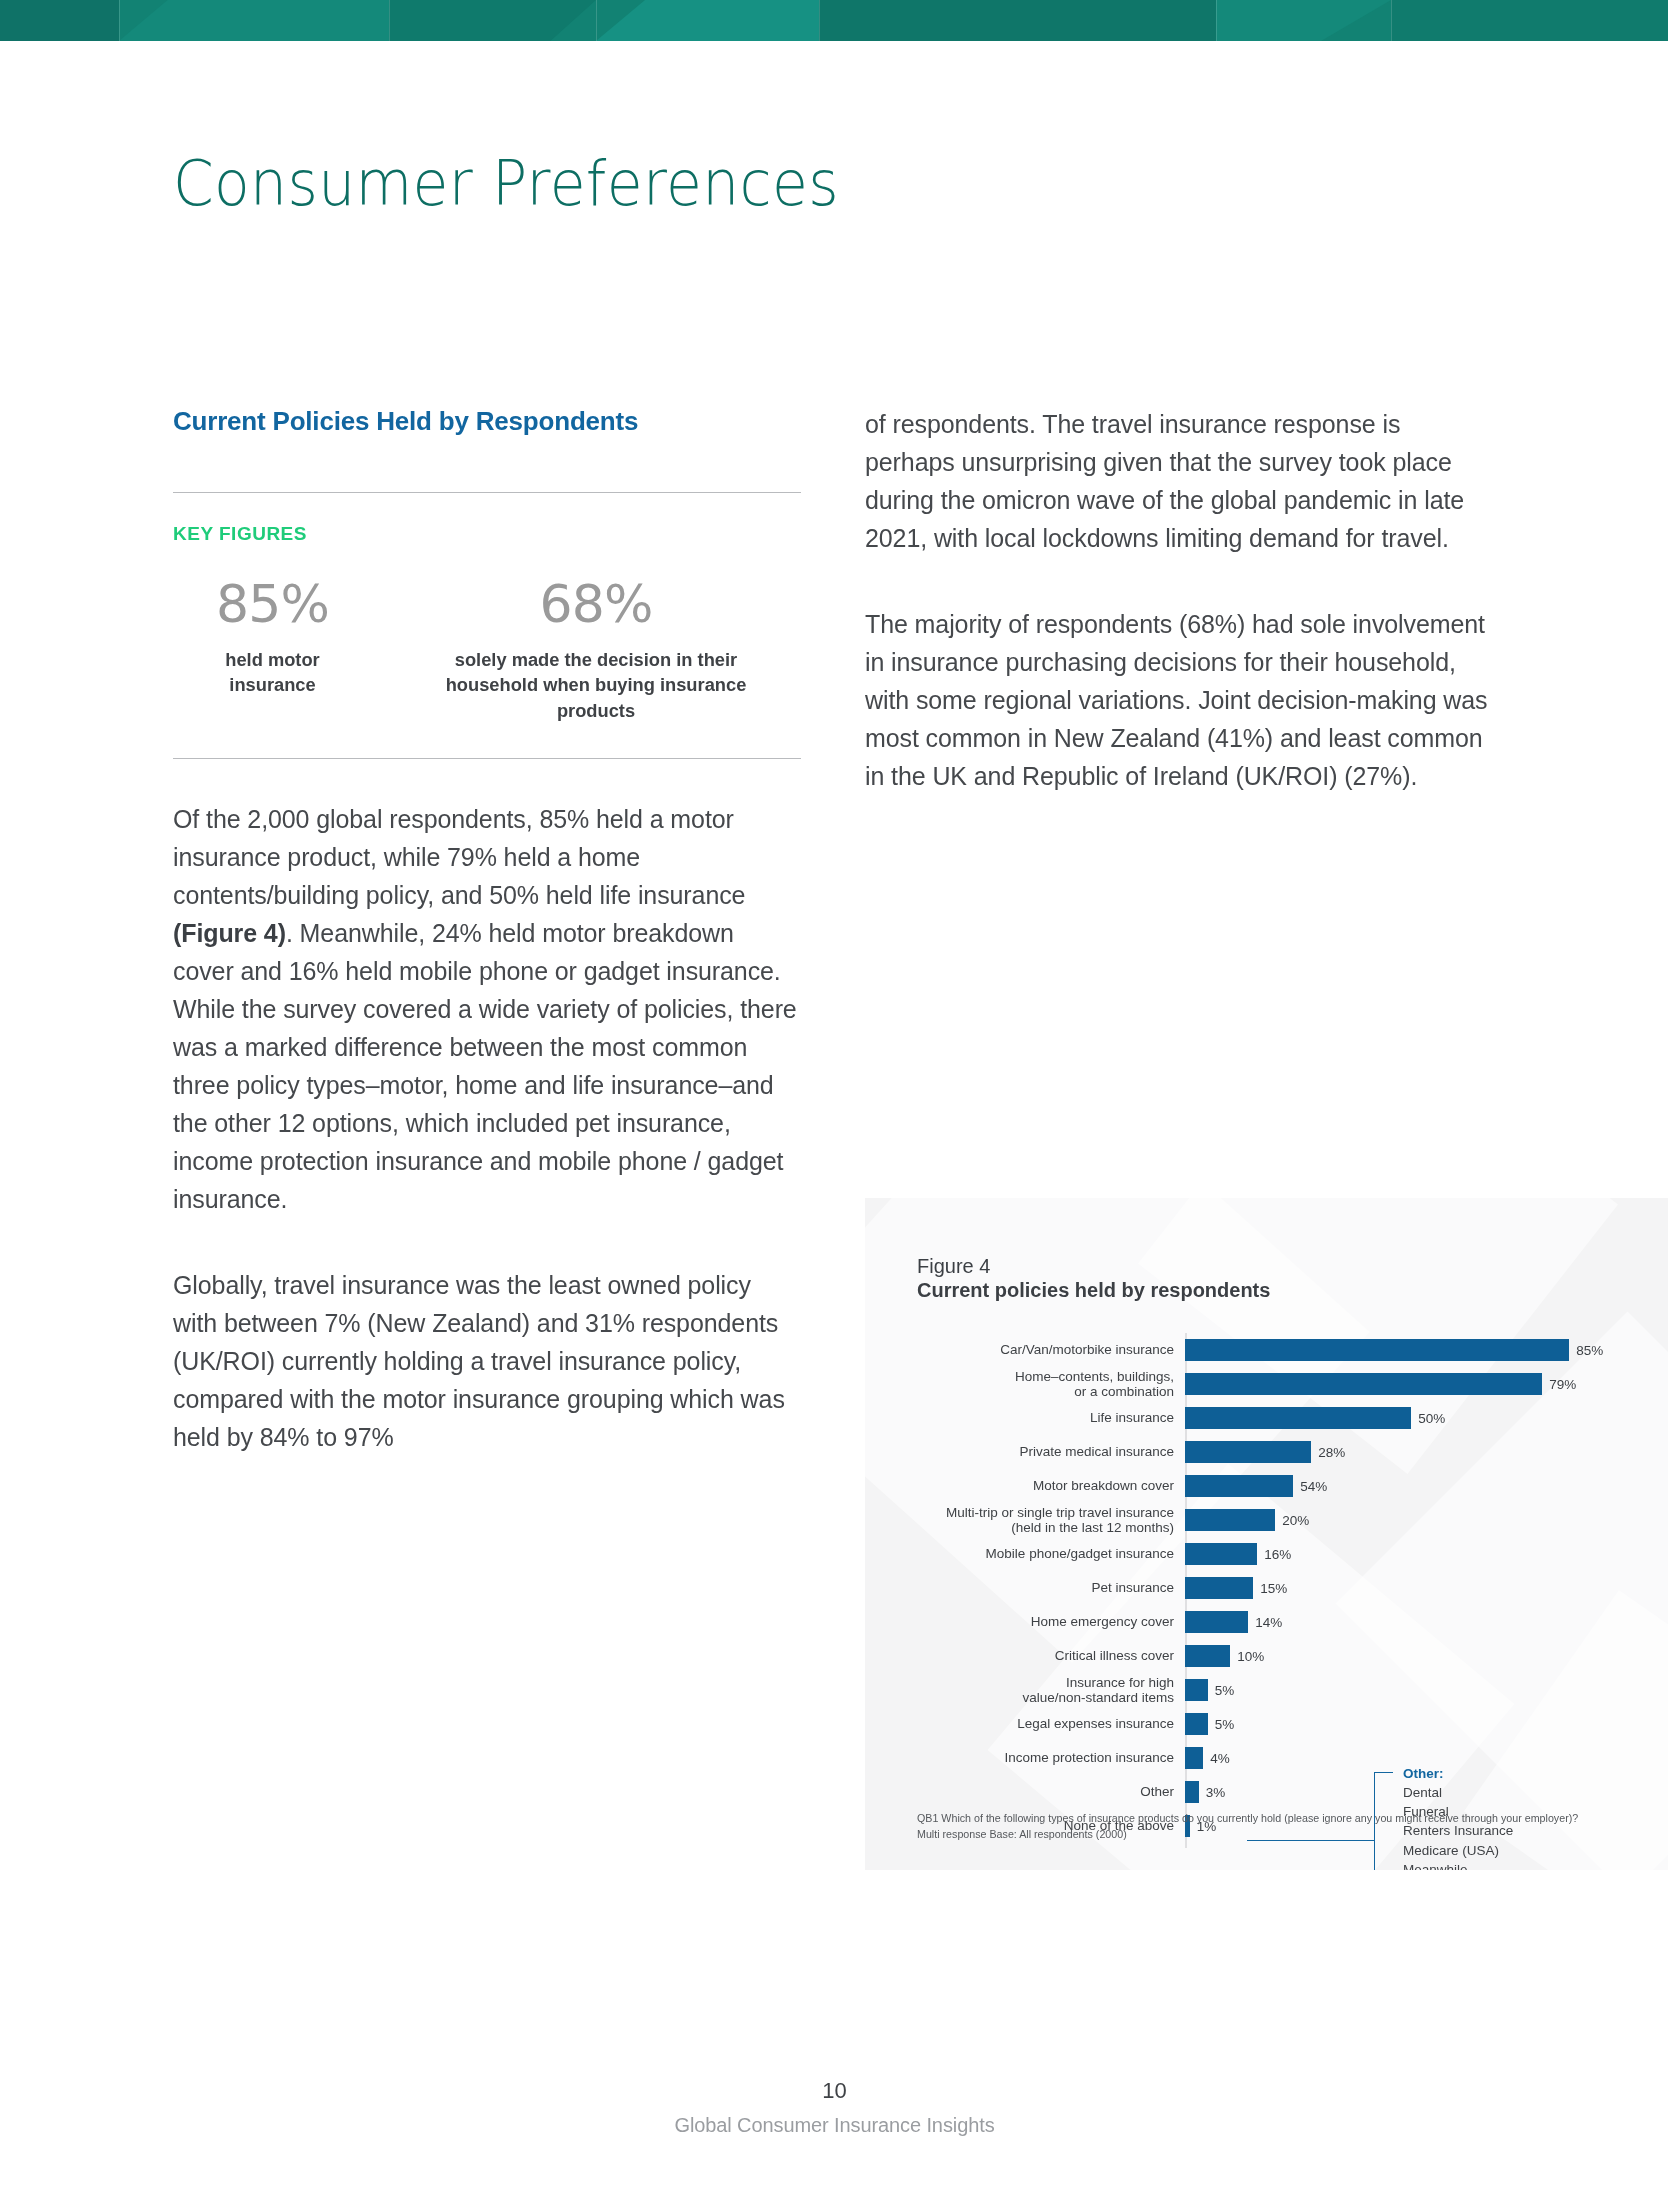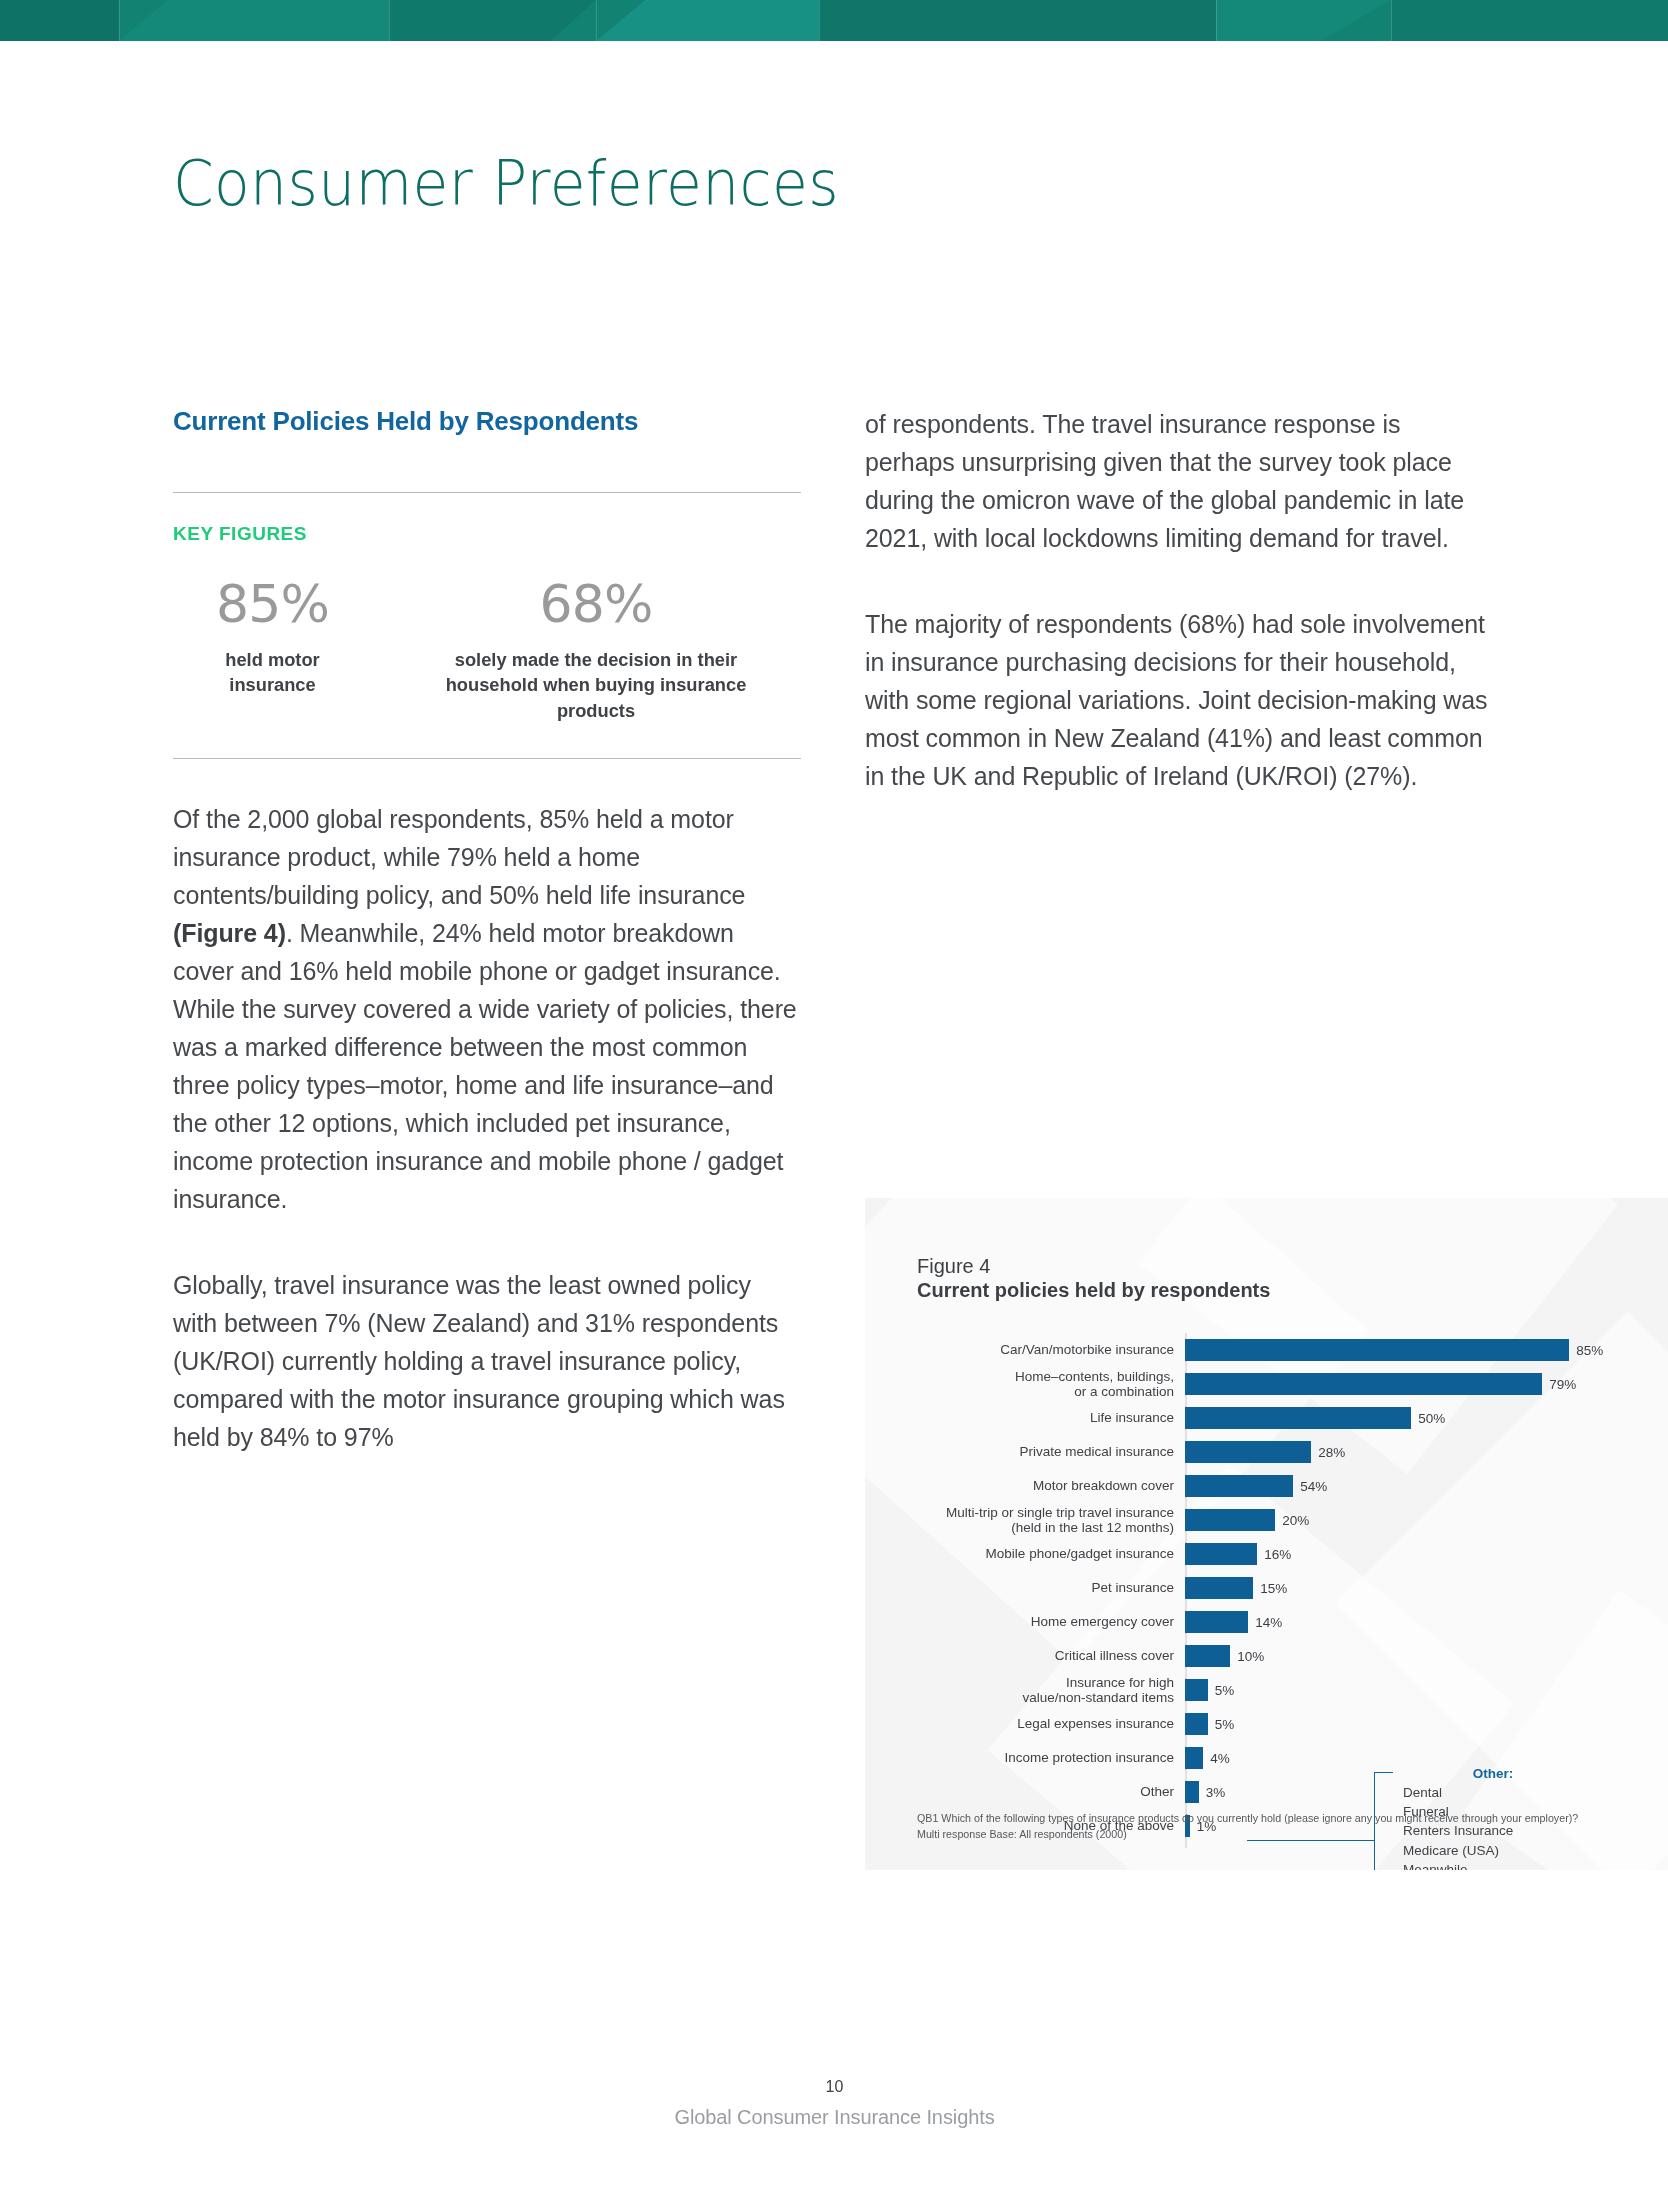--- a/index.html
+++ b/index.html
@@ -105,30 +105,30 @@
   .row .bar{height:22px;background:#0e5f96;}
   .row .val{font-size:13.5px;color:#3b3f44;margin-left:7.2px;white-space:nowrap;}
   .axis{position:absolute;left:320px;top:135px;width:1.6px;height:515px;background:#e0e0e2;z-index:2;}
 
   
   .callout{position:absolute;left:509px;top:566px;z-index:4;width:286px;}
   .callout .leader{position:absolute;left:-127px;top:76px;width:127px;height:0.8px;background:#1266a0;}
   .callout .bracket{position:absolute;left:0;top:8px;width:0.8px;height:143px;background:#1266a0;}
   .callout .btop{position:absolute;left:0;top:8px;width:19px;height:0.8px;background:#1266a0;}
   .callout .list{position:absolute;left:29px;top:0px;font-size:13.5px;line-height:1.42;color:#3f4246;}
-  .callout .list .hd{color:#1266a0;font-weight:bold;text-align:right;}
+  .callout .list .hd{color:#1266a0;font-weight:bold;}
 
   .footnote{
     position:absolute;left:52px;top:612px;z-index:3;
     font-size:10.7px;line-height:1.5;color:#55585c;width:675px;
   }
 
   
   .pagefoot{position:absolute;left:0;top:2078px;width:1669px;text-align:center;}
-  .pagefoot .pn{font-size:16px;color:#3f4246;font-weight:400;}
+  .pagefoot .pn{font-size:22px;color:#3f4246;font-weight:400;}
   .pagefoot .dt{font-size:20px;color:#9a9da1;margin-top:10px;letter-spacing:-0.1px;}
 </style>
 </head>
 <body>
 
 <div class="topband">
   <div class="poly p1"></div>
   <div class="poly p2"></div>
   <div class="poly p3"></div>
   <div class="poly p4"></div>

